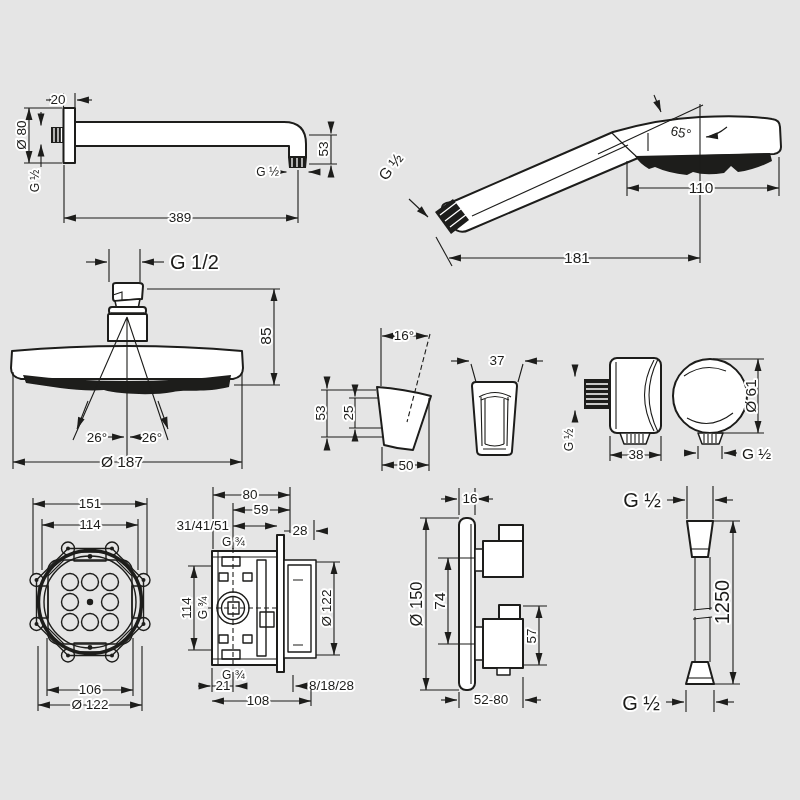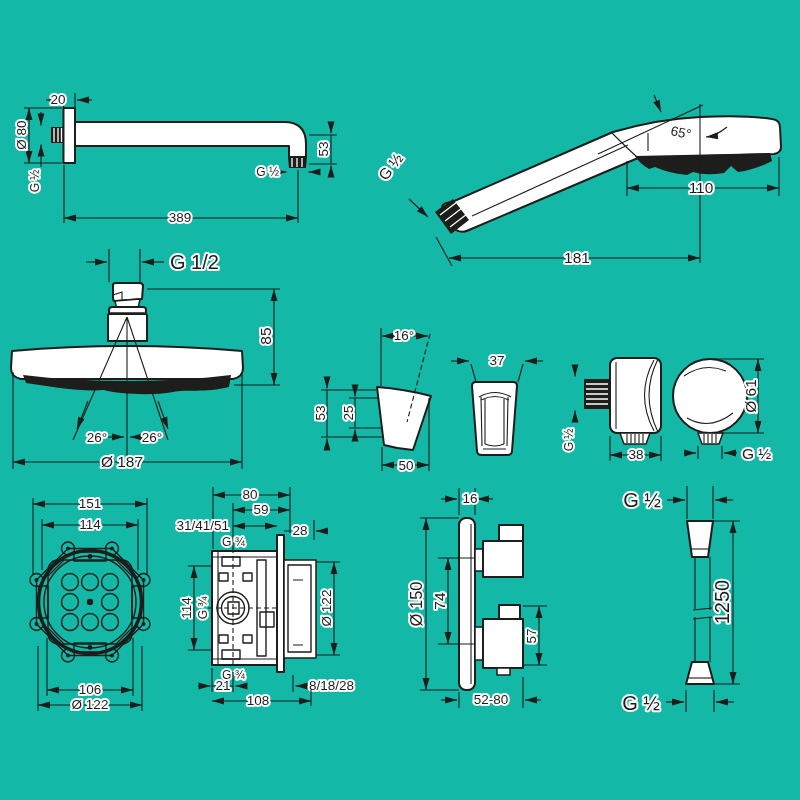--- a/index.html
+++ b/index.html
@@ -1,16 +1,16 @@
 <!DOCTYPE html>
 <html><head>
 <meta charset="utf-8">
 <style>
   html,body{margin:0;padding:0;background:#fff;}
-  #stage{position:relative;width:800px;height:800px;background:#14b8a6;overflow:hidden;}
+  #stage{position:relative;width:800px;height:800px;background:#e5e5e5;overflow:hidden;}
   svg{display:block}
   .o2{fill:#fff;stroke:#1d1d1b;stroke-width:2;stroke-linejoin:round}
   .o15{fill:#fff;stroke:#1d1d1b;stroke-width:1.5;stroke-linejoin:round}
   .o14{fill:none;stroke:#1d1d1b;stroke-width:1.4;stroke-linejoin:round}
   .tn{fill:none;stroke:#1d1d1b;stroke-width:1.1}
   .dim{fill:none;stroke:#1d1d1b;stroke-width:1.1}
   .db{marker-start:url(#arr);marker-end:url(#arr)}
   .de{marker-end:url(#arr)}
   .dsh{stroke-dasharray:5 3}
   .blk{fill:#1d1d1b;stroke:none}

